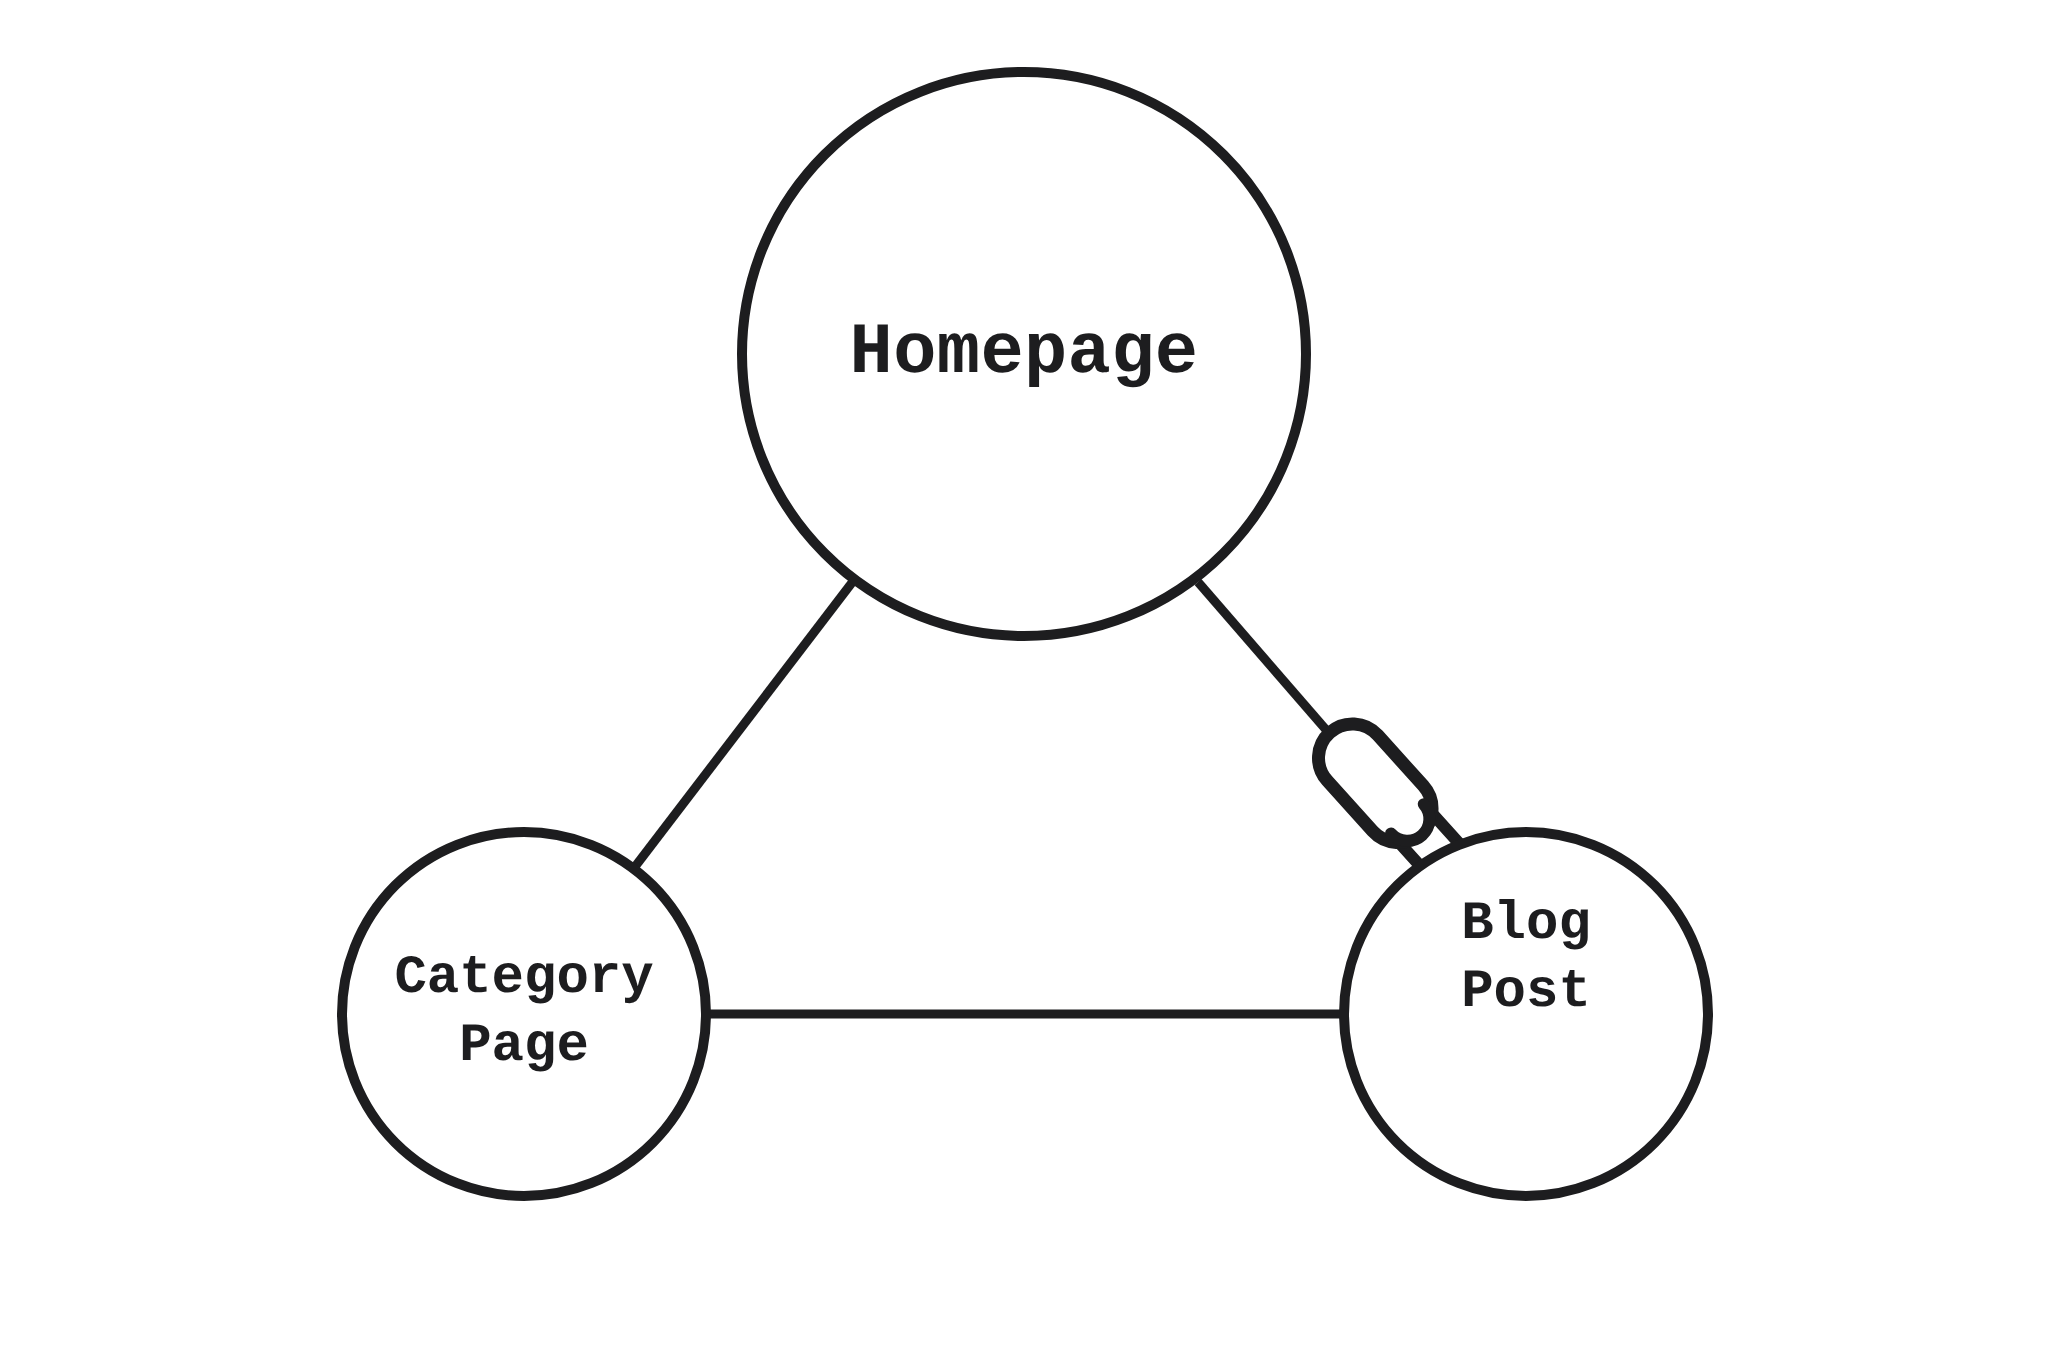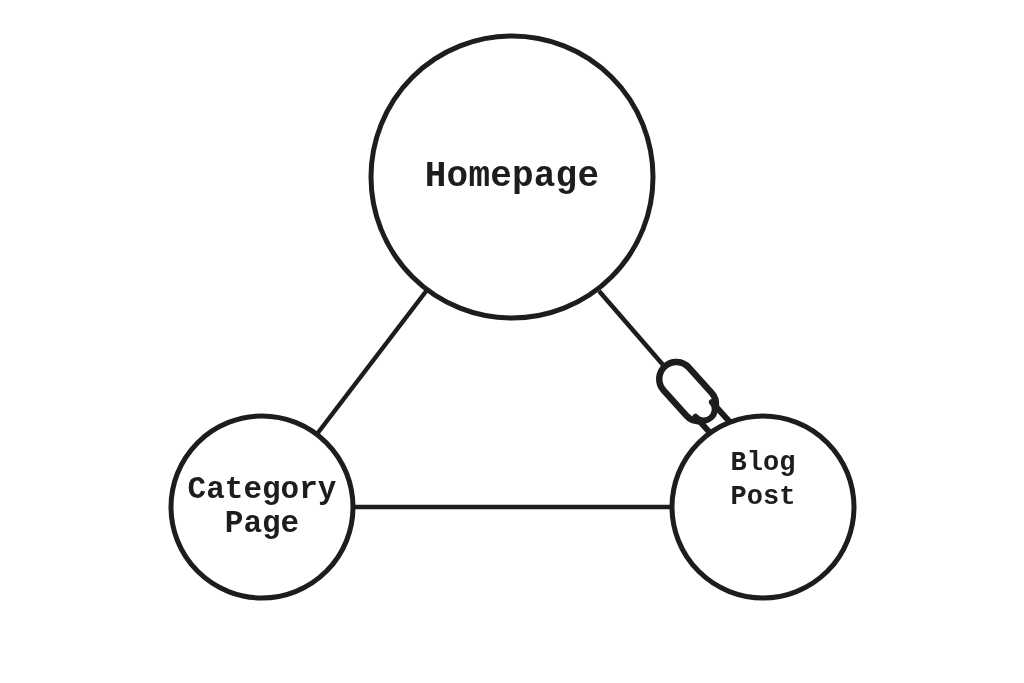--- a/index.html
+++ b/index.html
@@ -34,21 +34,21 @@
     top: 156px;
     width: 300px;
     font-size: 36px;
     line-height: 42px;
     letter-spacing: 0.2px;
   }
   .node-label.category {
     left: 172px;
     top: 473px;
     width: 180px;
-    font-size: 31px;
+    font-size: 27px;
     line-height: 34px;
   }
   .node-label.blogpost {
     left: 708px;
     top: 446px;
     width: 110px;
     font-size: 27px;
     line-height: 34px;
   }
 </style>

